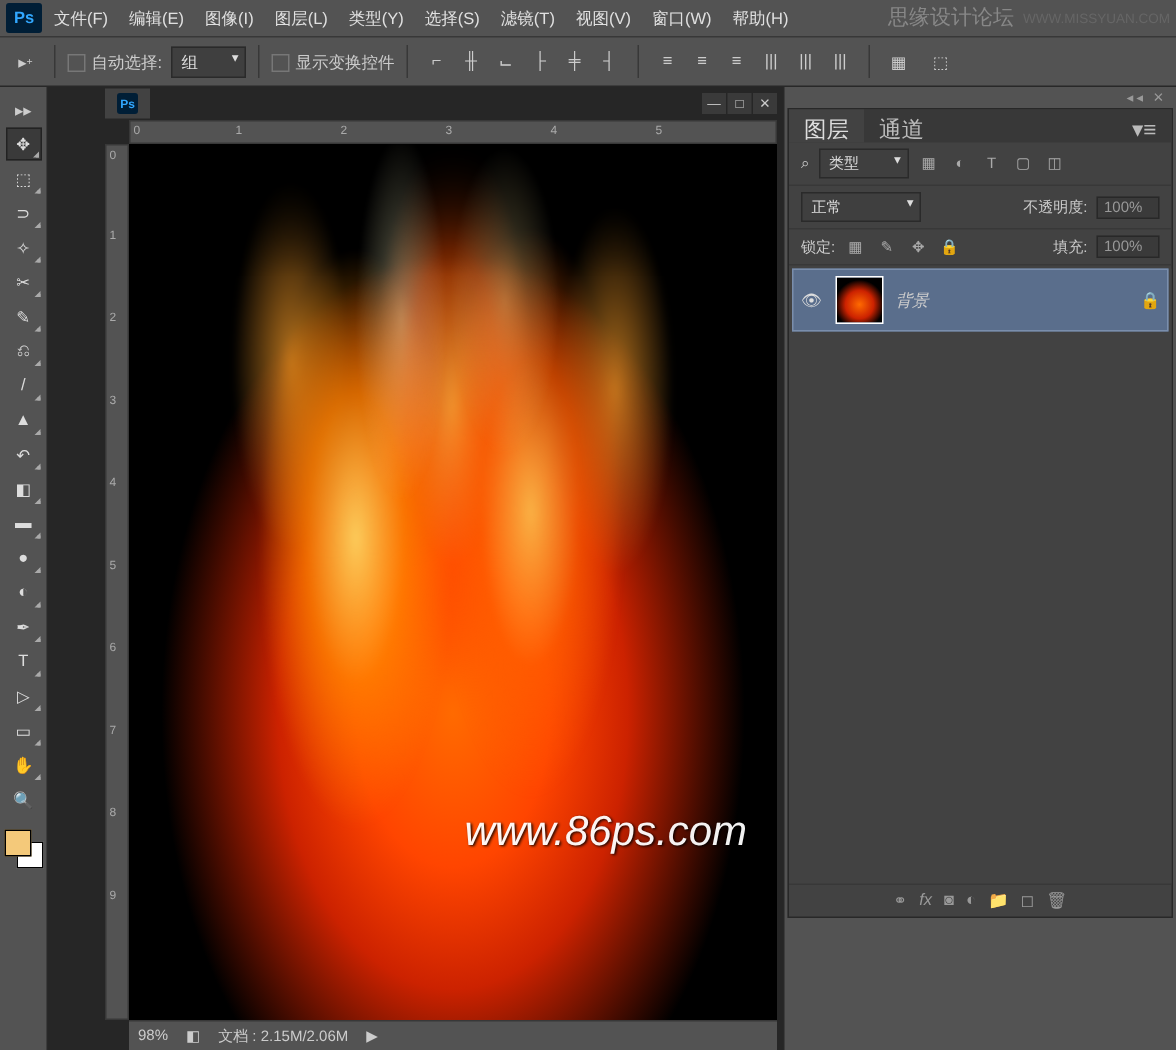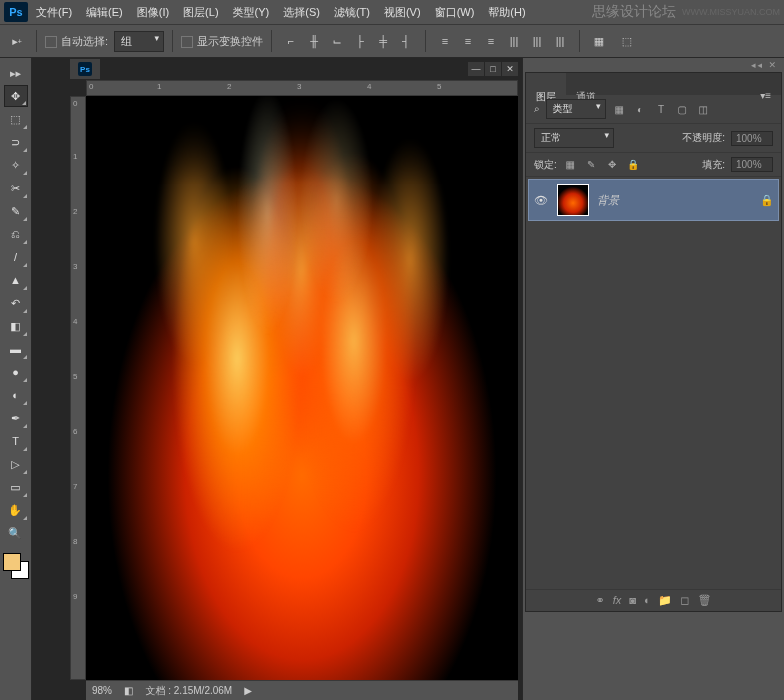--- a/index.html
+++ b/index.html
@@ -49,21 +49,21 @@
  radial-gradient(ellipse 12% 25% at 58% 18%, rgba(255,230,150,.35) 0%, transparent 70%),
  linear-gradient(180deg, #000 0%, transparent 15%);
  filter:blur(1px)}
 .watermark{position:absolute;right:20px;bottom:110px;color:#fff;font-family:Arial;font-size:28px;font-style:italic;text-shadow:1px 1px 2px #000;opacity:.95}
 .statusbar{position:absolute;bottom:0;left:16px;right:0;height:20px;background:#535353;border-top:1px solid #383838;display:flex;align-items:center;font-size:10px;padding:0 6px;gap:12px}
 .panels{width:262px;background:#535353;border-left:1px solid #282828;display:flex;flex-direction:column}
 .panel-gap{height:14px;position:relative}
 .panel-gap .dots{position:absolute;right:6px;top:2px;font-size:9px;color:#999;letter-spacing:2px}
 .panel{background:#424242;margin:0 2px 2px 2px;border:1px solid #282828}
 .panel-tabs{display:flex;background:#383838;height:22px}
-.ptab{padding:17px 10px;font-size:10px;color:#bbb;cursor:pointer}
+.ptab{padding:4px 10px;font-size:15px;color:#bbb;cursor:pointer}
 .ptab.active{background:#424242;color:#ddd}
 .panel-row{display:flex;align-items:center;padding:4px 8px;gap:6px;border-bottom:1px solid #383838;font-size:10px}
 .mini-input{background:#3a3a3a;border:1px solid #282828;padding:1px 4px;width:42px;color:#999;font-size:10px}
 .layer-item{display:flex;align-items:center;padding:4px;background:#5a6e8c;border:1px solid #7a8eac;margin:2px;gap:8px}
 .eye{width:16px;text-align:center;color:#ddd}
 .thumb{width:32px;height:32px;background:radial-gradient(circle at 50% 60%, #ff6a00 0%, #cc2200 40%, #000 70%);border:1px solid #fff}
 .layer-foot{display:flex;justify-content:center;gap:8px;padding:4px;border-top:1px solid #383838;color:#999;font-size:11px}
 .layers-body{height:410px;background:#424242}
 .small-icon{width:15px;height:15px;display:inline-flex;align-items:center;justify-content:center;color:#aaa;font-size:10px}
 </style>
@@ -172,20 +172,21 @@
           <span style="top:165px">3</span>
           <span style="top:220px">4</span>
           <span style="top:275px">5</span>
           <span style="top:330px">6</span>
           <span style="top:385px">7</span>
           <span style="top:440px">8</span>
           <span style="top:495px">9</span>
       </div>
       <div class="canvas">
         <div class="flame"></div>
+        <div class="watermark">www.86ps.com</div>
       </div>
       <div class="statusbar">
         <span>98%</span>
         <span>◧</span>
         <span>文档 : 2.15M/2.06M</span>
         <span>▶</span>
       </div>
     </div>
   </div>
 

